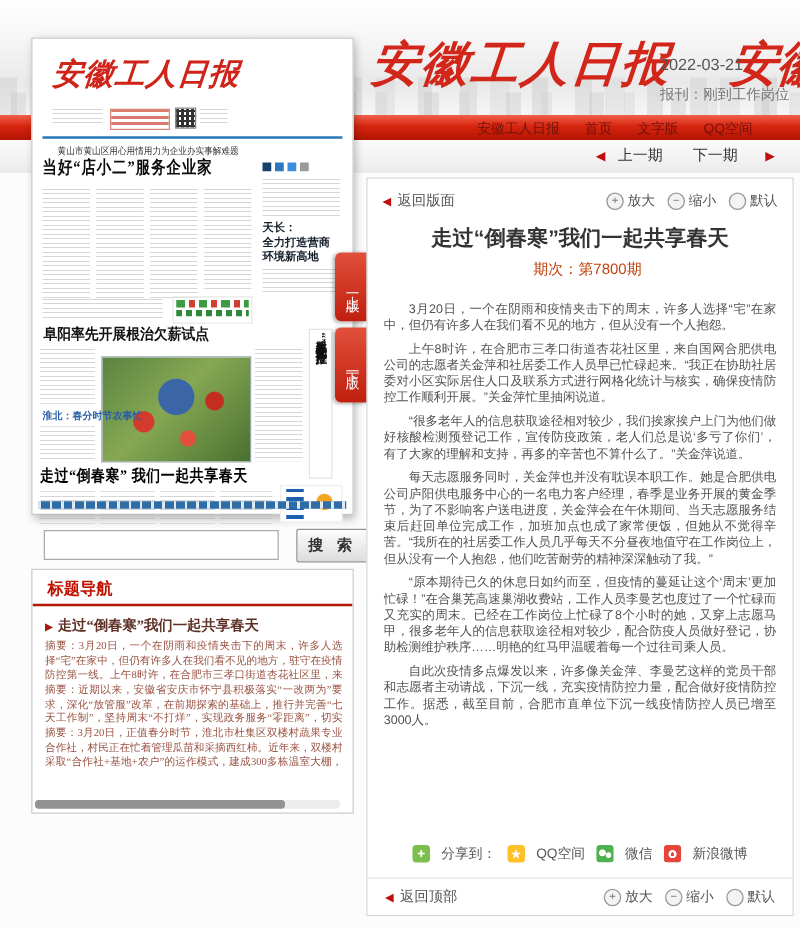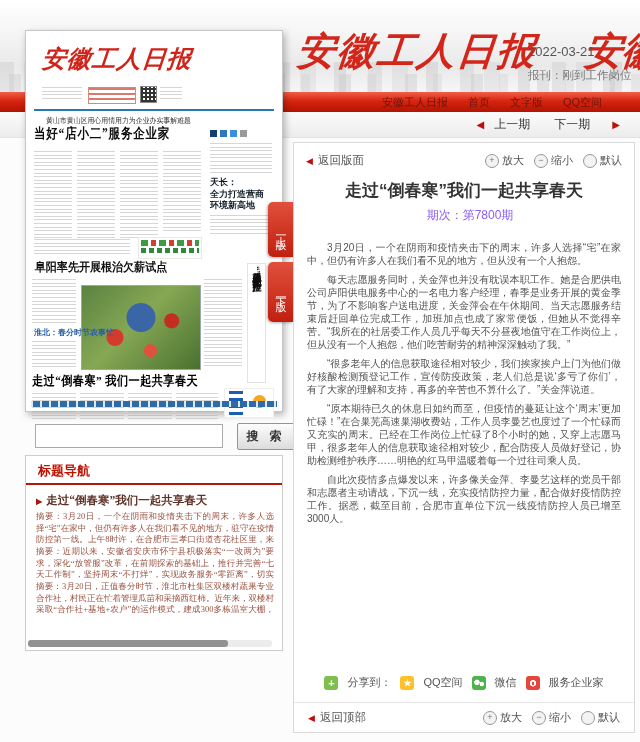--- a/index.html
+++ b/index.html
@@ -82,21 +82,21 @@
   .pane-topbar,.pane-botbar{position:absolute;left:12px;right:12px;display:flex;justify-content:space-between;align-items:center;font-size:11.5px;color:#555;}
   .pane-topbar{top:10px;}
   .botbar-wrap{position:absolute;left:0;right:0;top:559px;bottom:0;border-top:1px solid #e6e6e6;display:flex;align-items:center;padding:0 14px;box-sizing:border-box;justify-content:space-between;font-size:11.5px;color:#555;}
   .back-link{display:inline-flex;gap:5px;align-items:center;cursor:pointer;}
   .back-link .bi{color:#c00c0c;font-size:9px;}
   .zoomctl{display:flex;gap:10px;}
   .zbtn{display:inline-flex;gap:3px;align-items:center;cursor:pointer;font-size:11px;color:#555;}
   .zico{width:12px;height:12px;border:1px solid #979797;border-radius:50%;background:#f3f3f3;color:#777;
     display:inline-flex;align-items:center;justify-content:center;font-size:9px;line-height:1;}
   .art-title{position:absolute;left:0;right:0;top:36px;text-align:center;font-size:17px;font-weight:bold;color:#333;}
-  .art-issue{position:absolute;left:0;right:0;top:64px;text-align:center;font-size:12px;color:#8b5cf6;margin-left:12px;}
+  .art-issue{position:absolute;left:0;right:0;top:64px;text-align:center;font-size:12px;color:#c2410c;margin-left:12px;}
   .art-body{position:absolute;left:13px;right:13px;top:98px;height:430px;overflow:hidden;}
   .art-body p{font-size:10px;line-height:13px;color:#525252;text-indent:2em;margin:0 0 6px;text-align:justify;}
   .share-row{position:absolute;left:0;right:0;top:532px;display:flex;justify-content:center;align-items:center;gap:9px;font-size:11px;color:#555;}
   .icon-sq{width:14px;height:14px;border-radius:3px;display:inline-flex;align-items:center;justify-content:center;color:#fff;font-size:11px;font-weight:bold;cursor:pointer;}
   .ic-plus{background:#7dbf4e;}
   .ic-qzone{background:#ffc028;color:#fff;font-size:9px;}
   .ic-wechat{background:radial-gradient(circle at 35% 45%,#fff 0 2.5px,rgba(0,0,0,0) 3px),radial-gradient(circle at 70% 58%,#fff 0 2px,rgba(0,0,0,0) 2.5px),#4fb24f;}
   .ic-weibo{background:radial-gradient(circle at 50% 52%,#e6453c 0 1.5px,#fff 1.5px 3px,rgba(0,0,0,0) 3.5px),#e6453c;}
   .share-row .s-lbl{cursor:pointer;}
   
@@ -220,35 +220,36 @@
         <span class="zbtn">
             <span class="zico"></span>
             <span>默认</span>
           </span>
       </span>
     </div>
     <div class="art-title">走过“倒春寒”我们一起共享春天</div>
     <div class="art-issue">期次：第7800期</div>
     <div class="art-body">
       <p>3月20日，一个在阴雨和疫情夹击下的周末，许多人选择“宅”在家中，但仍有许多人在我们看不见的地方，但从没有一个人抱怨。</p>
+      <p>上午8时许，在合肥市三孝口街道杏花社区里，来自国网合肥供电公司的志愿者关金萍和社居委工作人员早已忙碌起来。“我正在协助社居委对小区实际居住人口及联系方式进行网格化统计与核实，确保疫情防控工作顺利开展。”关金萍忙里抽闲说道。</p>
+      <p>“很多老年人的信息获取途径相对较少，我们挨家挨户上门为他们做好核酸检测预登记工作，宣传防疫政策，老人们总是说‘多亏了你们’，有了大家的理解和支持，再多的辛苦也不算什么了。”关金萍说道。</p>
       <p>每天志愿服务同时，关金萍也并没有耽误本职工作。她是合肥供电公司庐阳供电服务中心的一名电力客户经理，春季是业务开展的黄金季节，为了不影响客户送电进度，关金萍会在午休期间、当天志愿服务结束后赶回单位完成工作，加班加点也成了家常便饭，但她从不觉得辛苦。“我所在的社居委工作人员几乎每天不分昼夜地值守在工作岗位上，但从没有一个人抱怨，他们吃苦耐劳的精神深深触动了我。”</p>
-      <p>“很多老年人的信息获取途径相对较少，我们挨家挨户上门为他们做好核酸检测预登记工作，宣传防疫政策，老人们总是说‘多亏了你们’，有了大家的理解和支持，再多的辛苦也不算什么了。”关金萍说道。</p>
       <p>“原本期待已久的休息日如约而至，但疫情的蔓延让这个‘周末’更加忙碌！”在合巢芜高速巢湖收费站，工作人员李曼艺也度过了一个忙碌而又充实的周末。已经在工作岗位上忙碌了8个小时的她，又穿上志愿马甲，很多老年人的信息获取途径相对较少，配合防疫人员做好登记，协助检测维护秩序……明艳的红马甲温暖着每一个过往司乘人员。</p>
       <p>自此次疫情多点爆发以来，许多像关金萍、李曼艺这样的党员干部和志愿者主动请战，下沉一线，充实疫情防控力量，配合做好疫情防控工作。据悉，截至目前，合肥市直单位下沉一线疫情防控人员已增至3000人。</p>
 
     </div>
     <div class="share-row">
       <span class="icon-sq ic-plus">+</span>
       <span>分享到：</span>
       <span class="icon-sq ic-qzone">★</span>
       <span class="s-lbl">QQ空间</span>
       <span class="icon-sq ic-wechat"></span>
       <span class="s-lbl">微信</span>
       <span class="icon-sq ic-weibo"></span>
-      <span class="s-lbl">服务企业家</span>
+      <span class="s-lbl">新浪微博</span>
     </div>
     <div class="botbar-wrap">
       <span class="back-link">
         <span class="bi">◀</span>
         <span>返回顶部</span>
       </span>
       <span class="zoomctl">
         <span class="zbtn">
             <span class="zico">+</span>
             <span>放大</span>

